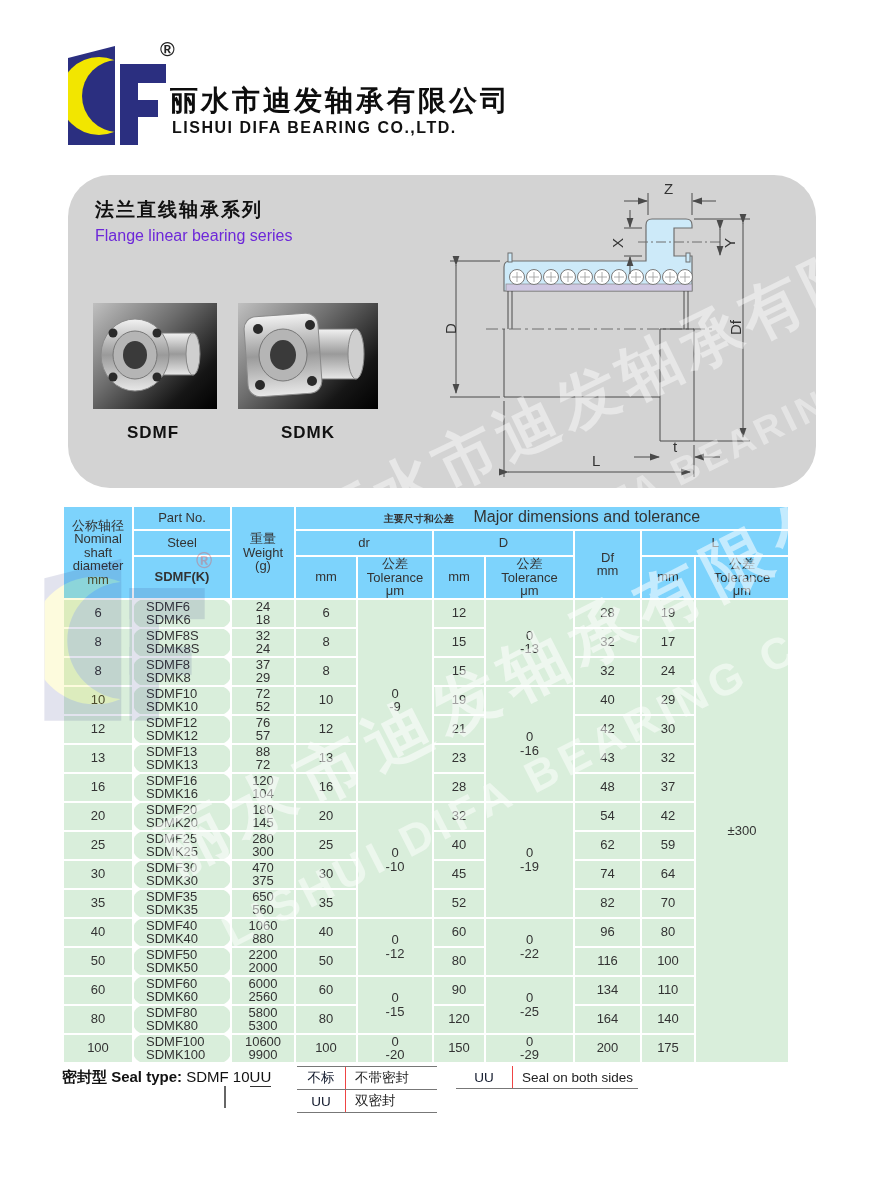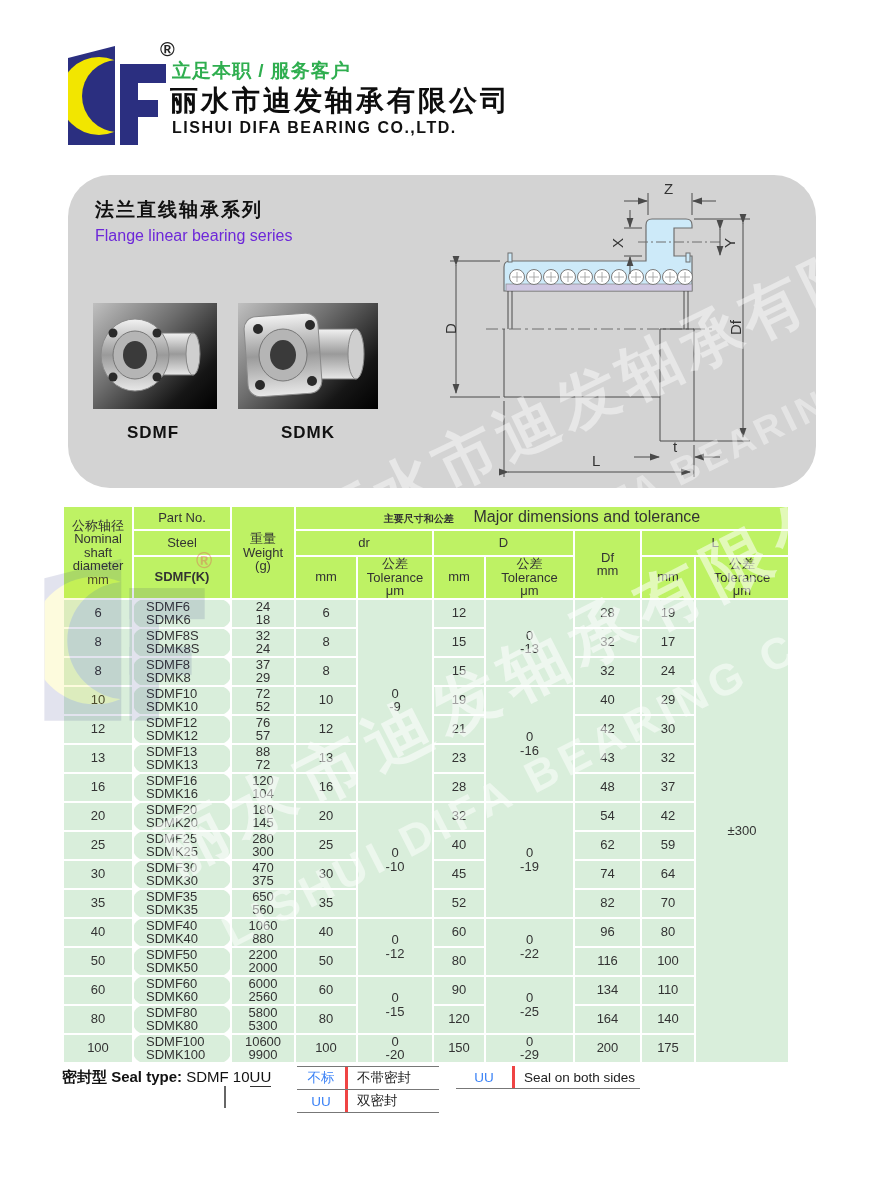--- a/index.html
+++ b/index.html
@@ -26,21 +26,21 @@
   #drawing{left:374px;top:6px;}
   .wm{pointer-events:none;white-space:nowrap;font-weight:bold;}
   #panel-wm-cn{left:210px;top:150px;font-size:62px;color:rgba(255,255,255,0.45);transform:rotate(-26deg);letter-spacing:6px;}
   #panel-wm-en{left:320px;top:250px;font-size:38px;color:rgba(255,255,255,0.40);transform:rotate(-26deg);letter-spacing:4px;}
 
   
   #spec-table{left:62px;top:505px;}
   table{border-collapse:collapse;table-layout:fixed;width:726px;}
   th,td{border:2px solid #fff;background:#d9eedb;font-size:13px;color:#333;
         text-align:center;vertical-align:middle;padding:0;font-weight:normal;line-height:14px;}
-  thead th{background:#bef264;}
+  thead th{background:#7dd3fc;}
   thead tr:nth-child(1){height:24px;}
   thead tr:nth-child(2){height:26px;}
   thead tr:nth-child(3){height:40px;}
   tbody tr{height:29px;}
   .b{font-weight:bold;}
   .group-cn{font-weight:bold;font-size:10px;}
   .group-en{font-size:16px;margin-left:16px;}
   .part-cell{text-align:left;padding-left:12px;border-radius:12px;}
   .small-lh div{line-height:13.5px;}
   #table-wm-cn{left:120px;top:620px;font-size:66px;color:rgba(255,255,255,0.55);transform:rotate(-27deg);letter-spacing:10px;}
@@ -49,21 +49,21 @@
   #ghost-reg{left:196px;top:548px;font-size:22px;color:rgba(220,90,90,0.4);font-weight:bold;}
 
   
   #seal-line{left:62px;top:1068px;font-size:15px;color:#111;}
   #seal-label{font-weight:bold;}
   .u{border-bottom:1.5px solid #333;padding-bottom:1px;}
   #seal-connector{left:224px;top:1086px;width:1.5px;height:22px;background:#666;}
   .mt{top:1066px;}
   .mt-row{display:flex;border-bottom:1px solid #777;height:22px;}
   .mt-row.first{border-top:1px solid #777;}
-  .mt-k{display:flex;align-items:center;justify-content:center;border-right:3px solid #ef4444;font-size:13.5px;color:#3b82f6;}
+  .mt-k{display:flex;align-items:center;justify-content:center;border-right:1px solid #ef4444;font-size:13.5px;color:#0f172a;}
   .mt-v{display:flex;align-items:center;padding-left:9px;font-size:13.5px;color:#222;}
   #mt-cn{left:297px;} #mt-cn .mt-k{width:48px;} #mt-cn .mt-v{width:82px;}
   #mt-en{left:456px;} #mt-en .mt-k{width:56px;} #mt-en .mt-v{width:116px;}
 
   
   .dln{stroke:#4a4a4a;stroke-width:1;fill:none;}
   .dim{stroke:#4a4a4a;stroke-width:1;fill:none;}
   .dtext{font-size:15px;fill:#333;font-family:"Liberation Sans",sans-serif;}
 </style>
 </head>
@@ -82,21 +82,20 @@
       <g clip-path="url(#bc)">
         <circle cx="41" cy="54" r="39" fill="#f2e600"></circle>
         <circle cx="60" cy="54" r="36" fill="#2b2f80"></circle>
       </g>
       <rect x="62" y="22" width="18" height="81" fill="#2b2f80"></rect>
       <rect x="62" y="22" width="46" height="19" fill="#2b2f80"></rect>
       <rect x="62" y="58" width="38" height="17" fill="#2b2f80"></rect>
     </g>
   </svg>
   <div class="abs" id="reg-mark">®</div>
-  <div class="abs" id="slogan" style="color:#2fae4f;">立足本职 / 服务客户</div>
   <div class="abs" id="company-cn">丽水市迪发轴承有限公司</div>
   <div class="abs" id="company-en">LISHUI DIFA BEARING CO.,LTD.</div>
 
   <div class="abs" id="panel">
     <div class="abs" id="panel-title-cn">法兰直线轴承系列</div>
     <div class="abs" id="panel-title-en">Flange linear bearing series</div>
 
     <div class="abs photo" id="photo-sdmf">
       <svg width="124" height="106" viewBox="0 0 124 106">
         <defs>

